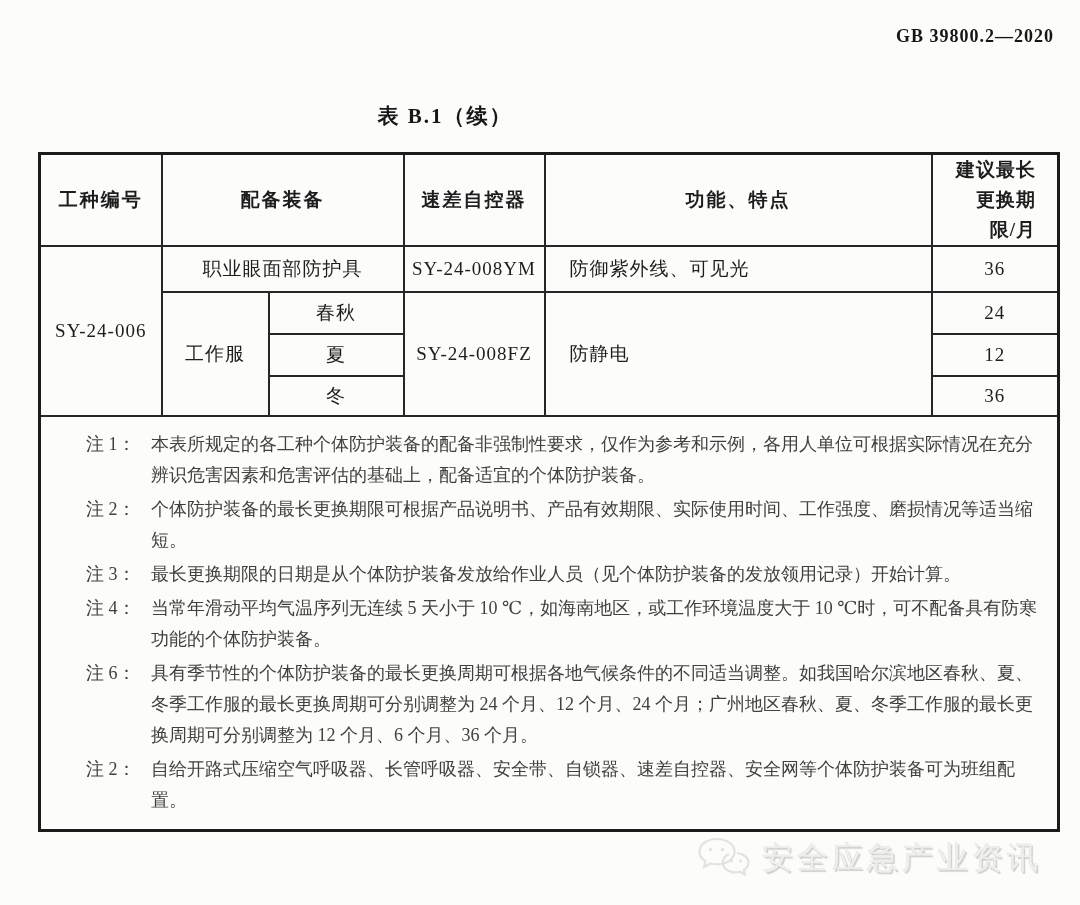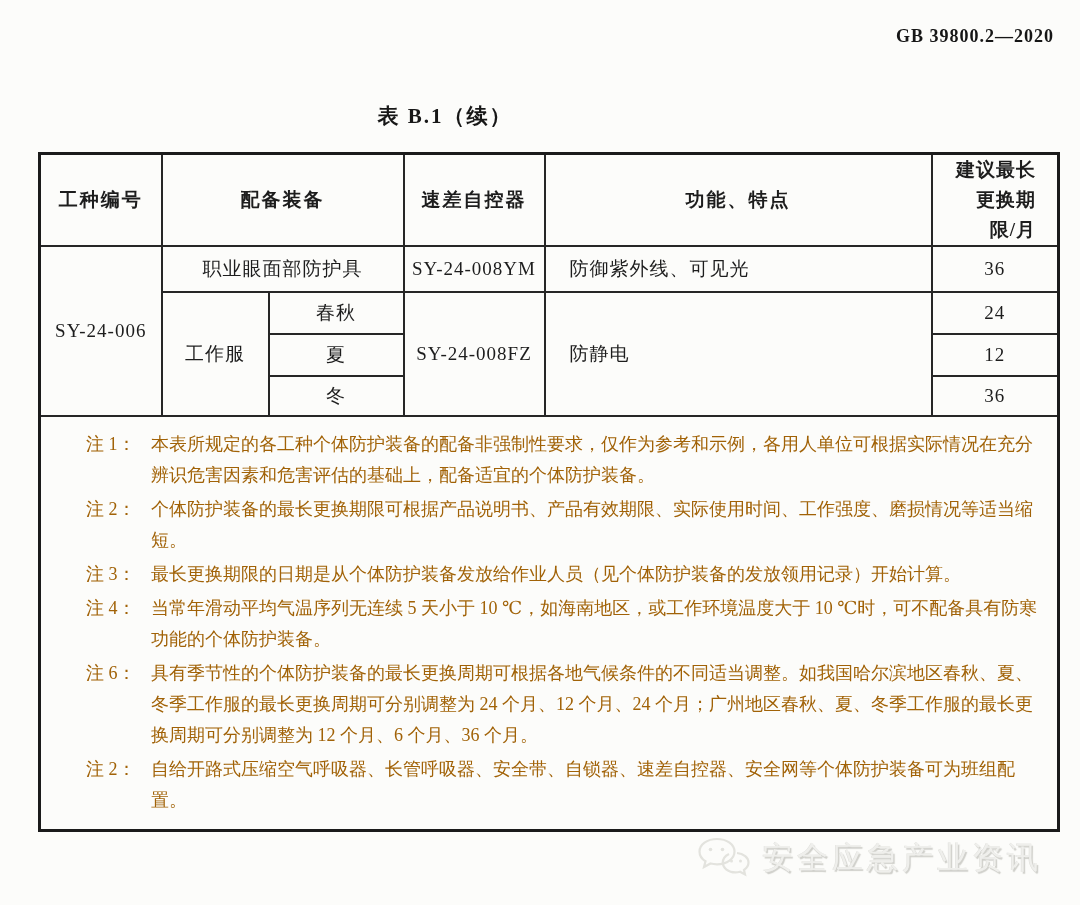--- a/index.html
+++ b/index.html
@@ -44,21 +44,21 @@
   tr.r4{height:40px;}
   td.left{text-align:left;padding-left:24px;}
   td.notes-cell{
     vertical-align:top;text-align:left;
     padding:12px 18px 10px 45px;
     letter-spacing:0;
   }
   .note{
     display:flex;align-items:flex-start;
     font-size:18px;line-height:31px;
-    margin-bottom:3px;color:#a16207;
+    margin-bottom:3px;color:#404040;
   }
   .note-label{
     flex:0 0 65px;white-space:nowrap;
   }
   .note-text{flex:1;}
   .watermark{
     position:absolute;top:836px;right:38px;
     display:flex;align-items:center;gap:10px;
     user-select:none;
   }

